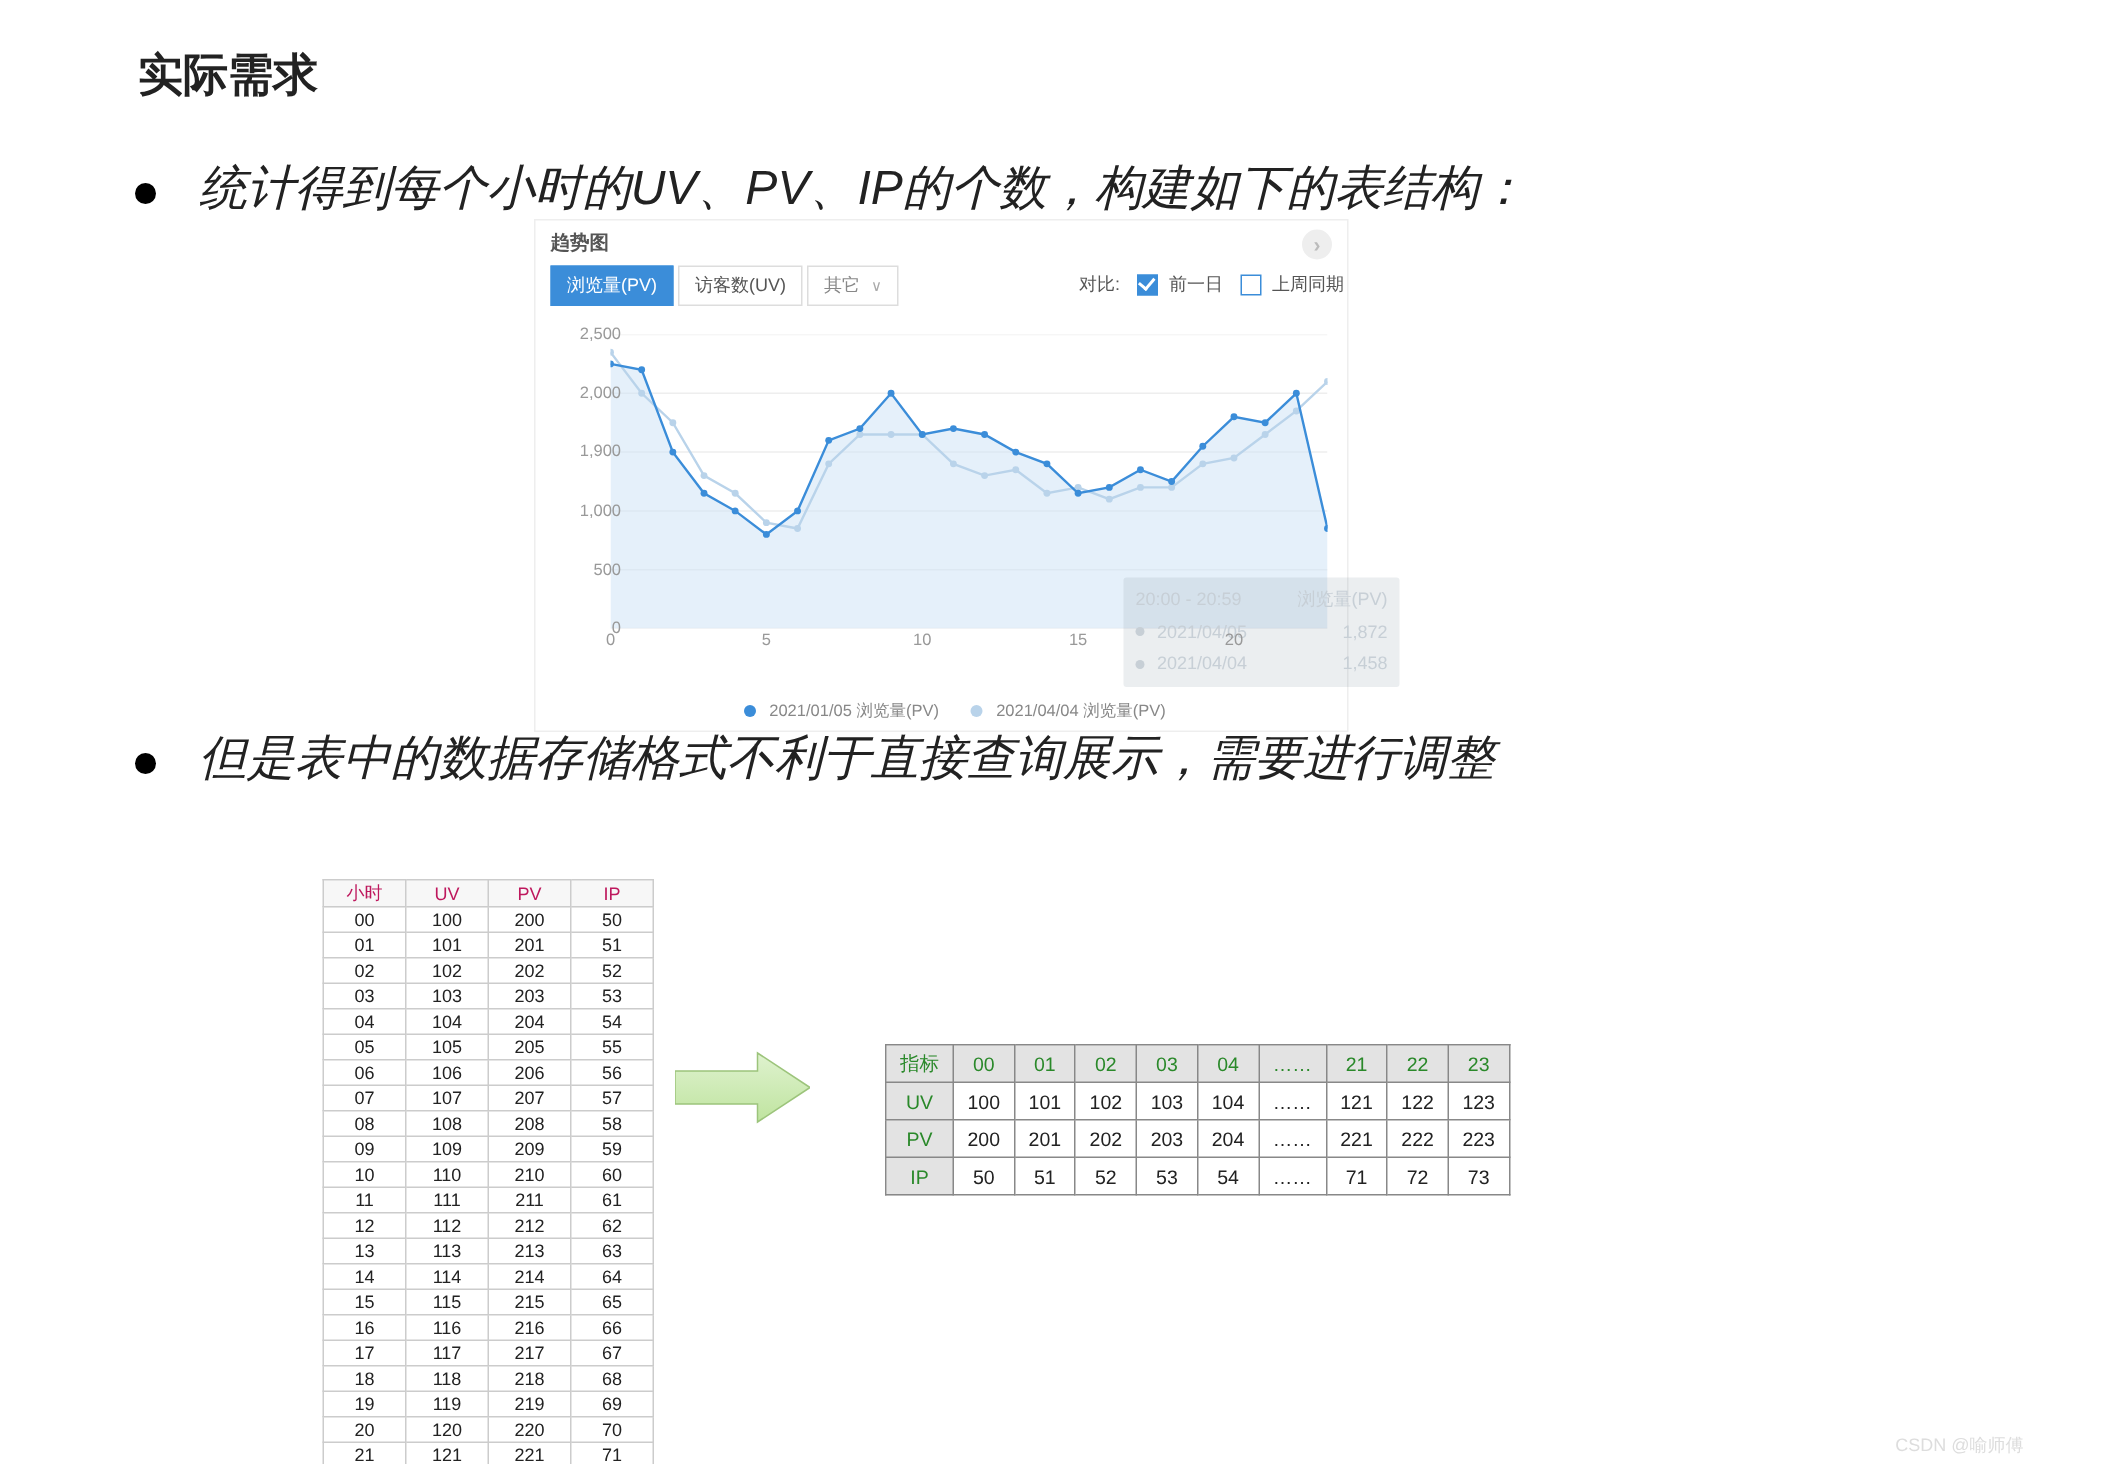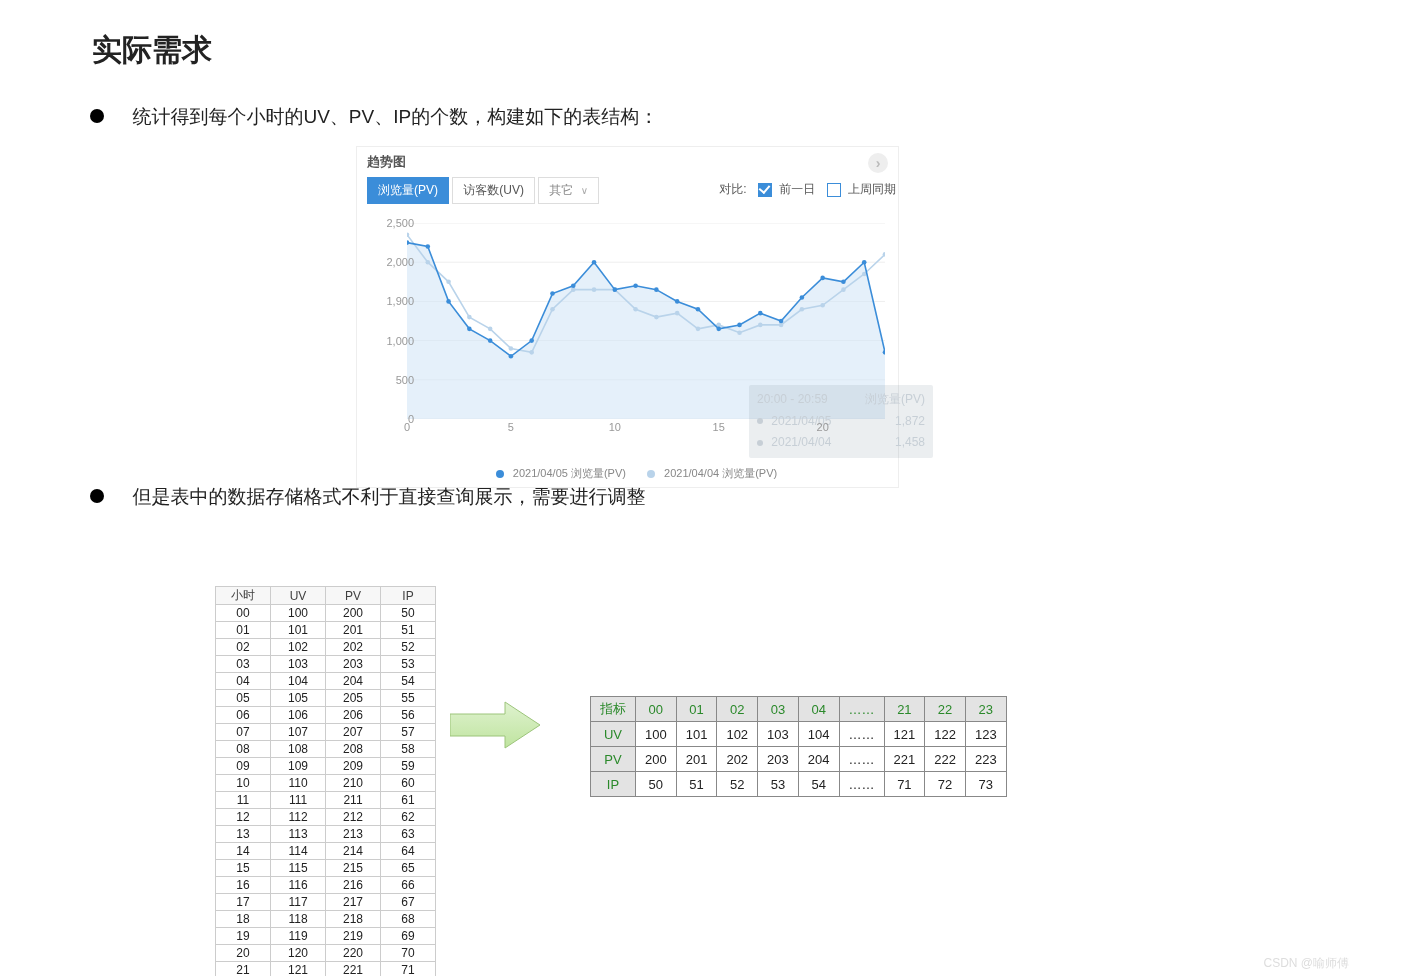--- a/index.html
+++ b/index.html
@@ -31,21 +31,22 @@
   }
   .bullet .dot {
     display: inline-block;
     width: 14px; height: 14px; border-radius: 50%;
     background: #000; vertical-align: middle;
     margin-right: 24px;
     position: relative;
     top: -3px;
   }
   .bullet .text {
-    font-size: 19px;
+    font-size: 32px;
+    font-style: italic;
   }
   #b1 { left: 90px; top: 104px; }
   #b2 { left: 90px; top: 484px; }
 
   
   .chart-panel {
     position: absolute;
     left: 356px;
     top: 146px;
     width: 541px;
@@ -177,21 +178,21 @@
     font-size: 12px;
   }
   .vtable th, .vtable td {
     border: 1px solid #ccc;
     padding: 0 10px;
     height: 16px;
     text-align: center;
     min-width: 34px;
   }
   .vtable th {
-    color: #404040;
+    color: #be185d;
     font-weight: 400;
     background: #f7f7f7;
     margin-top: 12px;
   }
 
   
   .big-arrow {
     position: absolute;
     left: 450px;
     top: 700px;
@@ -338,21 +339,21 @@
       </div>
       <div class="row">
         <span class="sdot"></span>
         <span>2021/04/04</span>
         <span class="val">1,458</span>
       </div>
     </div>
 
     <div class="legend">
       <span class="dot" style="background:#3b8dd9"></span>
-      <span>2021/04/05 浏览量(PV)</span>
+      <span>2021/01/05 浏览量(PV)</span>
       <span class="dot" style="background:#b9d3ea"></span>
       <span>2021/04/04 浏览量(PV)</span>
     </div>
   <div class="y-tick" style="top: 272px;">0</div>
       <div class="y-tick" style="top: 232.8px;">500</div>
       <div class="y-tick" style="top: 193.6px;">1,000</div>
       <div class="y-tick" style="top: 154.4px;">1,900</div>
       <div class="y-tick" style="top: 115.2px;">2,000</div>
       <div class="y-tick" style="top: 76px;">2,500</div>
       <div class="x-tick" style="left: 50px;">0</div>

